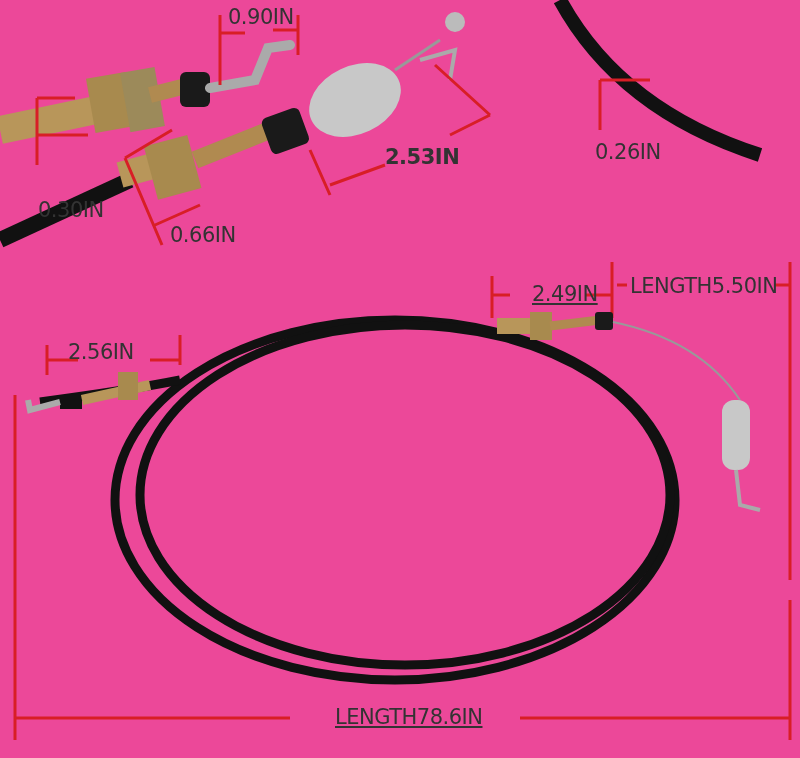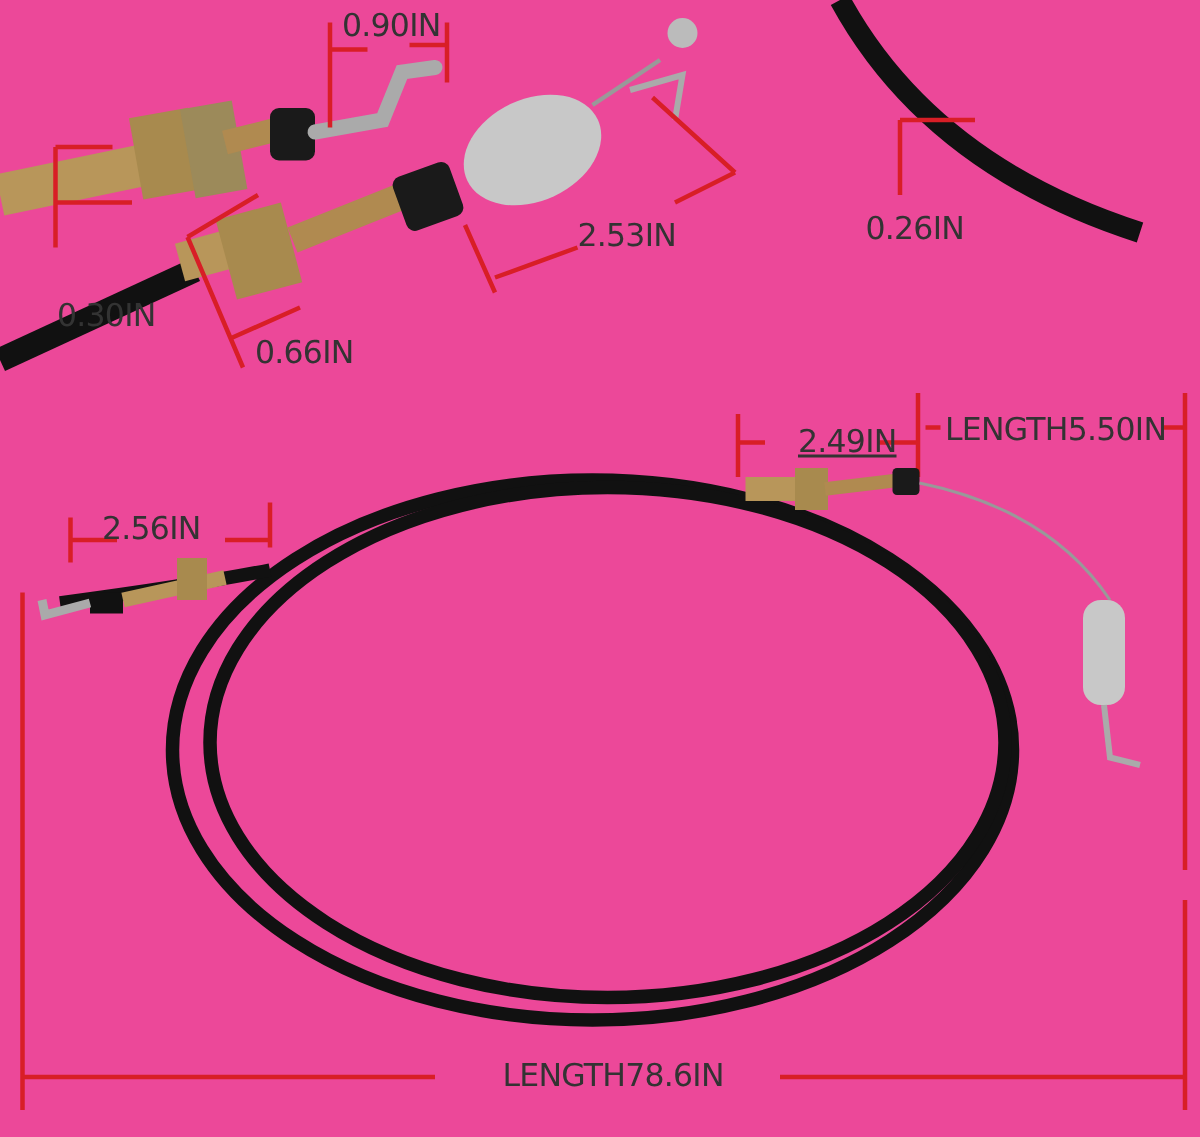--- a/index.html
+++ b/index.html
@@ -61,20 +61,20 @@
       <path d="M550,326 L600,320" stroke="#b08a50" stroke-width="9"></path>
       <rect x="595" y="312" width="18" height="18" rx="3" fill="#1a1a1a"></rect>
       <path d="M613,322 Q700,340 740,400" stroke="#999" stroke-width="2" fill="none"></path>
       <rect x="722" y="400" width="28" height="70" rx="12" fill="#c8c8c8"></rect>
       <path d="M736,470 L740,505 L760,510" stroke="#aaa" stroke-width="4" fill="none"></path>
     </g>
   </svg>
 
   <span class="lbl" style="left:228px;top:5px;">0.90IN</span>
   <span class="lbl" style="left:38px;top:150px;margin-top:48px;">0.30IN</span>
-  <span class="lbl" style="left:385px;top:145px;">2.53IN</span>
+  <span class="lbl" style="left:385px;top:145px;font-weight:bold;">2.53IN</span>
   <span class="lbl" style="left:170px;top:223px;text-align:center;">0.66IN</span>
-  <span class="lbl" style="left:577px;top:140px;">0.26IN</span>
+  <span class="lbl" style="left:595px;top:140px;">0.26IN</span>
   <span class="lbl" style="left:532px;top:282px;text-decoration:underline;">2.49IN</span>
   <span class="lbl" style="left:630px;top:274px;">LENGTH5.50IN</span>
   <span class="lbl" style="left:68px;top:340px;">2.56IN</span>
-  <span class="lbl" style="left:335px;top:705px;">LENGTH78.6IN</span>
+  <span class="lbl" style="left:335px;top:705px;text-decoration:underline;">LENGTH78.6IN</span>
 </div>
 
 </body></html>

